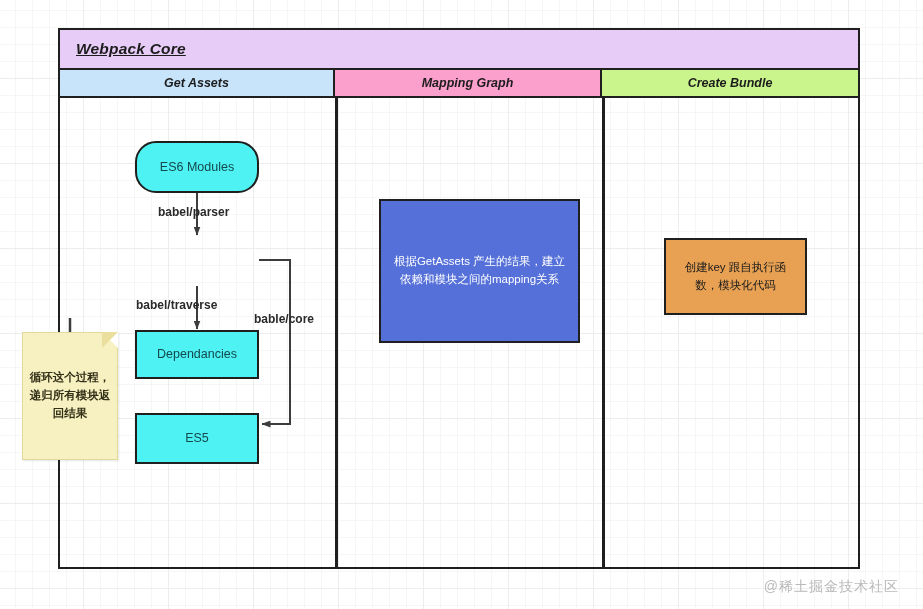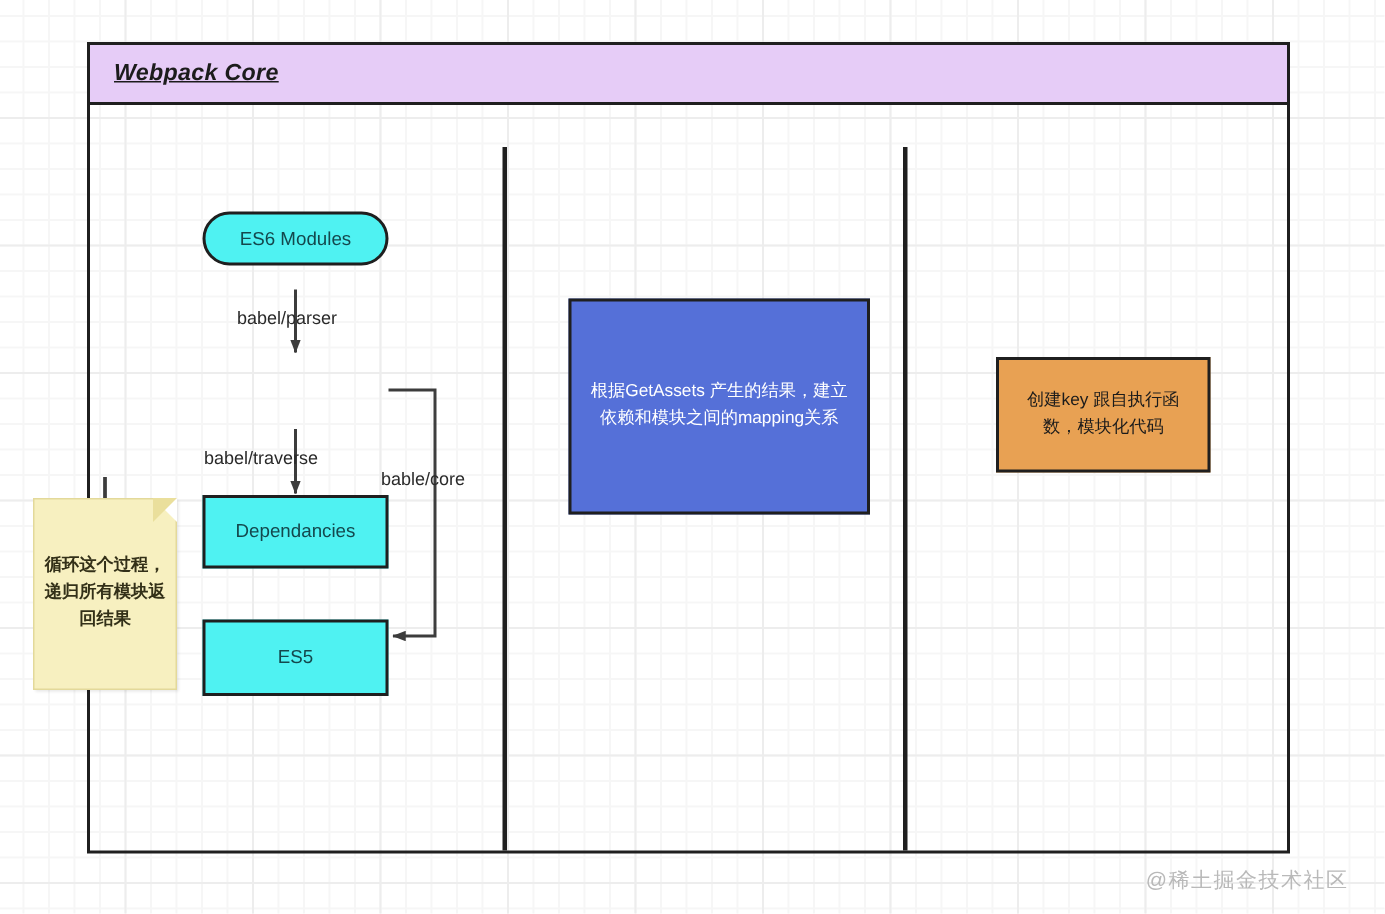--- a/index.html
+++ b/index.html
@@ -126,33 +126,34 @@
   }
   .node.orange {
     background: #e8a153;
     color: #1b1b1b;
     font-size: 11.5px;
     line-height: 1.55;
     padding: 6px 10px;
   }
 
   
-  #node-es6   { left: 135px; top: 141px; width: 124px; height: 36px; border-radius: 21px; }
+  #node-es6   { left: 135px; top: 141px; width: 124px; height: 52px; border-radius: 21px; }
   #node-ast   { left: 135px; top: 236px; width: 124px; height: 50px; }
   #node-deps  { left: 135px; top: 330px; width: 124px; height: 49px; }
   #node-es5   { left: 135px; top: 413px; width: 124px; height: 51px; }
   #node-blue  { left: 379px; top: 199px; width: 201px; height: 144px; }
   #node-orng  { left: 664px; top: 238px; width: 143px; height: 77px; }
 
   
   .edge-label {
     position: absolute;
     font-size: 12px;
     color: #2a2a2a;
     white-space: nowrap;
+    font-weight: bold;
   }
   #lbl-parser   { left: 158px; top: 205px; }
   #lbl-traverse { left: 136px; top: 298px; }
   #lbl-core     { left: 254px; top: 312px; }
 
   
   #edges {
     position: absolute;
     left: 0; top: 0;
     width: 923px;
@@ -215,20 +216,25 @@
 </style>
 </head>
 <body>
 
 <div id="canvas">
 
   <div id="pool">
 
     <div class="pool-title">Webpack Core</div>
 
+    <div class="lane-head-row">
+      <div class="lane-head lane-a">Get Assets</div>
+      <div class="lane-head lane-b">Mapping Graph</div>
+      <div class="lane-head lane-c">Create Bundle</div>
+    </div>
 
     <div class="lane-divider d1"></div>
     <div class="lane-divider d2"></div>
   </div>
 
   <svg id="edges" viewBox="0 0 923 609" xmlns="http://www.w3.org/2000/svg">
     <defs>
       <marker id="arrowhead" markerWidth="9" markerHeight="7" refX="8.5" refY="3.5" orient="auto" markerUnits="userSpaceOnUse">
         <polygon points="0 0, 9 3.5, 0 7" fill="#3c3c3c"></polygon>
       </marker>

